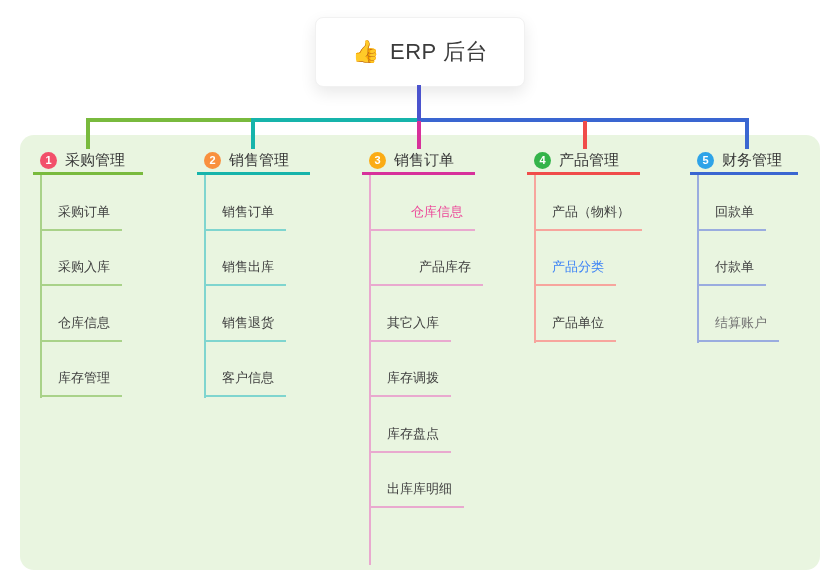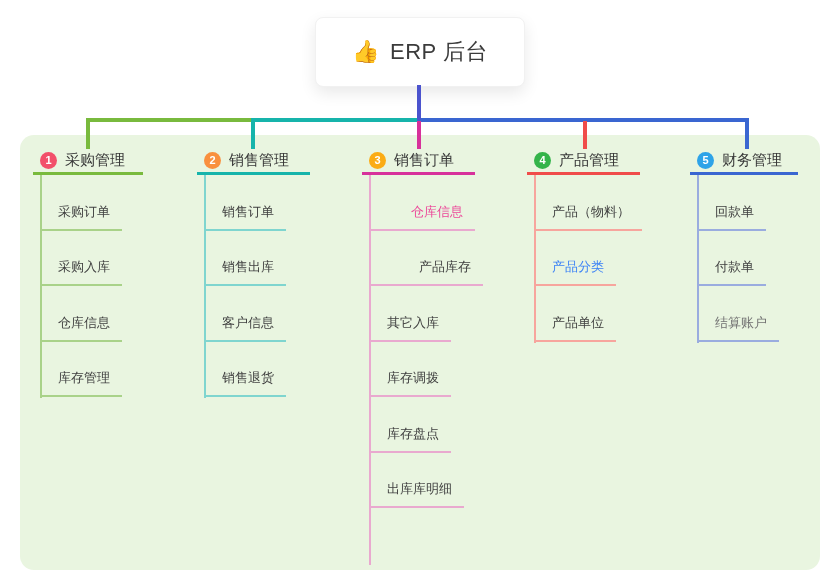--- a/index.html
+++ b/index.html
@@ -91,24 +91,24 @@
       </div>
       <div class="col-underline" style="width: 113px; background: rgb(22, 180, 171);"></div>
       <div class="stem" style="top: 27px; height: 223px; background: rgb(127, 213, 207);"></div>
       <div class="child-row">
         <div class="child-cell" style="border-bottom-color: rgb(127, 213, 207);"><span class="child-label" style="color: rgb(63, 63, 63);">销售订单</span></div>
       </div>
       <div class="child-row">
         <div class="child-cell" style="border-bottom-color: rgb(127, 213, 207);"><span class="child-label" style="color: rgb(63, 63, 63);">销售出库</span></div>
       </div>
       <div class="child-row">
-        <div class="child-cell" style="border-bottom-color: rgb(127, 213, 207);"><span class="child-label" style="color: rgb(63, 63, 63);">客户信息</span></div>
+        <div class="child-cell" style="border-bottom-color: rgb(127, 213, 207);"><span class="child-label" style="color: rgb(63, 63, 63);">销售退货</span></div>
       </div>
       <div class="child-row">
-        <div class="child-cell" style="border-bottom-color: rgb(127, 213, 207);"><span class="child-label" style="color: rgb(63, 63, 63);">销售退货</span></div>
+        <div class="child-cell" style="border-bottom-color: rgb(127, 213, 207);"><span class="child-label" style="color: rgb(63, 63, 63);">客户信息</span></div>
       </div>
     </div>
     <div class="col" style="left: 362px; width: 173px;">
       <div class="col-header">
         <span class="badge" style="background: rgb(251, 172, 20);">3</span>
         <span class="col-label" style="color: rgb(56, 56, 56);">销售订单</span>
       </div>
       <div class="col-underline" style="width: 113px; background: rgb(215, 49, 155);"></div>
       <div class="stem" style="top: 27px; height: 389.5px; background: rgb(233, 169, 207);"></div>
       <div class="child-row">

